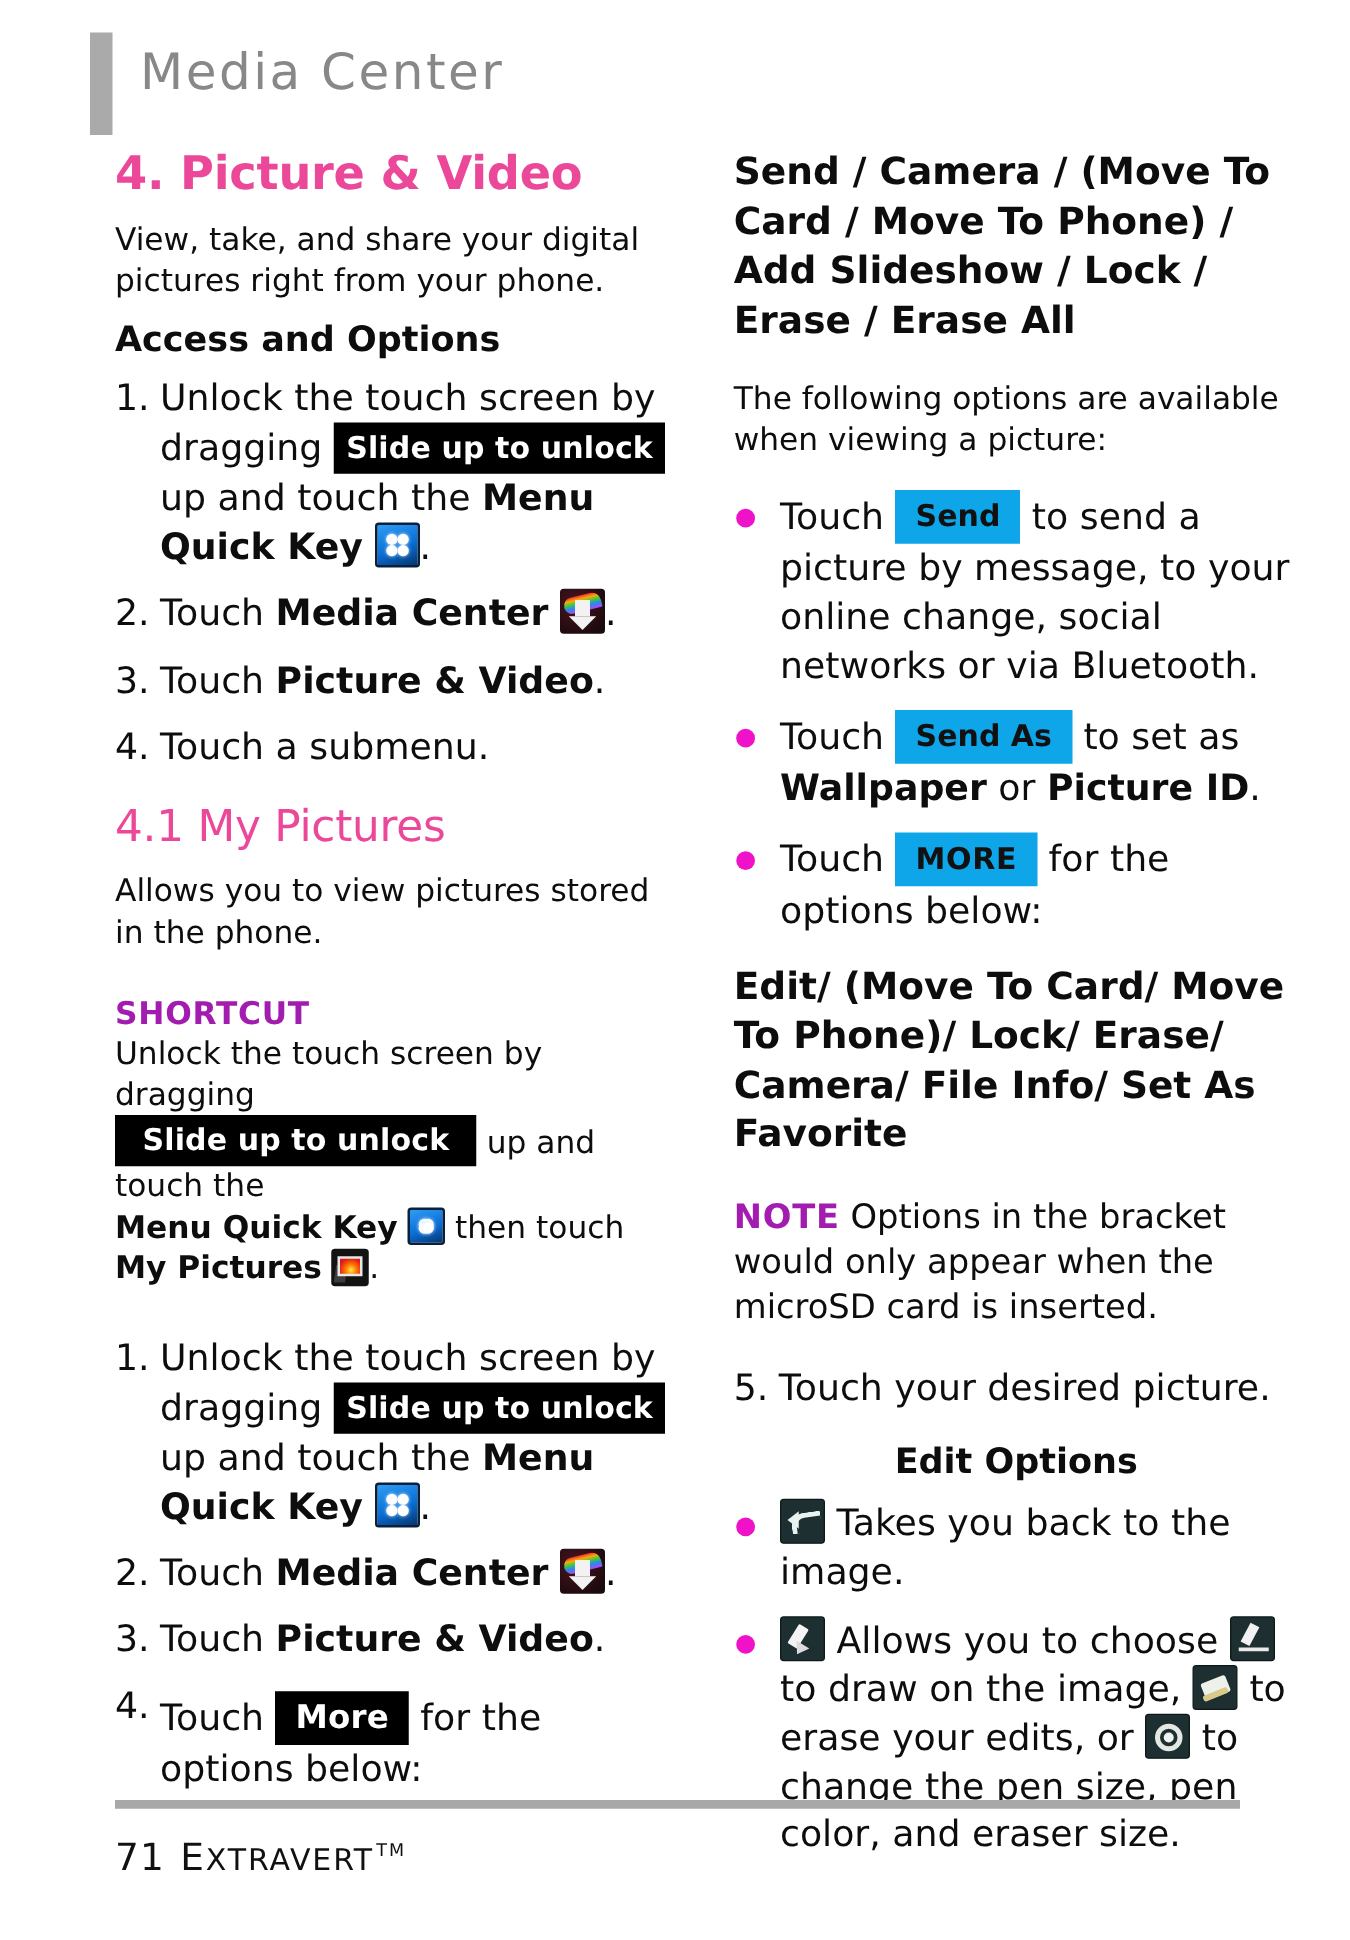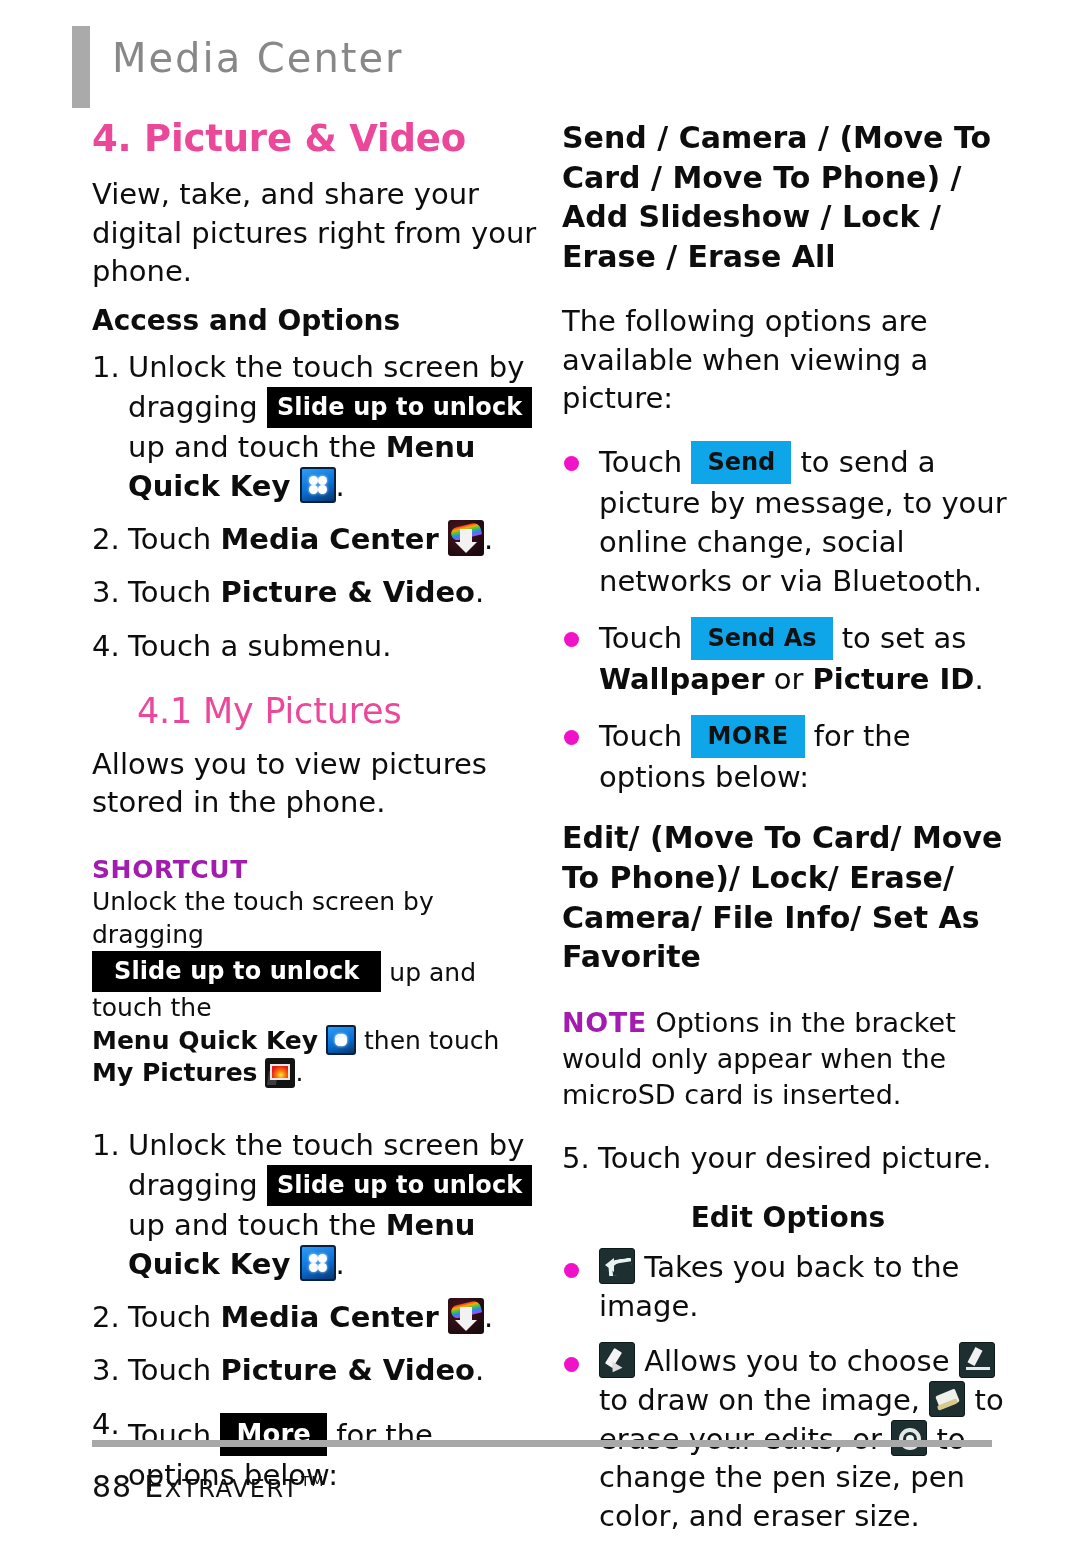--- a/index.html
+++ b/index.html
@@ -15,30 +15,30 @@
   .header-bar{width:18px;height:82px;background:#aaaaaa;flex:0 0 auto;}
   .header-title{
     margin-left:22px;font-size:40px;color:#888888;letter-spacing:2.0px;
     font-weight:400;line-height:1;padding-top:12px;
   }
 
   
   .cols{position:absolute;left:0;top:118px;width:1080px;}
   .col{position:absolute;top:0;width:452px;}
   .col-left{left:92px;}
-  .col-right{left:562px;}
+  .col-right{left:587px;}
 
   
   .h-pink{
     color:#ec4899;font-size:37px;font-weight:700;line-height:1.12;
     margin:0 0 16px 0;letter-spacing:-0.2px;
   }
   .h-pink.sub{font-size:35px;font-weight:400;}
   .h-bold{font-size:28px;font-weight:700;line-height:1.2;margin:4px 0 10px 0;}
-  .para{font-size:29px;line-height:1.32;margin:0 0 14px 0;}
+  .para{font-size:25px;line-height:1.32;margin:0 0 14px 0;}
   .heavy{font-size:30px;font-weight:700;line-height:1.32;margin:0 0 12px 0;}
   .small{font-size:25px;line-height:1.30;margin:0 0 4px 0;}
   .shortcut-label{color:#a21caf;font-size:25px;font-weight:700;letter-spacing:.6px;margin:0 0 2px 0;}
   b{font-weight:700;}
 
   
   .step{display:flex;font-size:29px;line-height:1.35;margin:0 0 14px 0;}
   .step-n{flex:0 0 auto;width:36px;}
   .step-b{flex:1 1 auto;}
 
@@ -150,21 +150,21 @@
       <div class="step">
         <div class="step-n">3.</div>
         <div class="step-b"><span>Touch </span><b>Picture &amp; Video</b><span>.</span></div>
       </div>
 
       <div class="step" style="margin-bottom:26px;">
         <div class="step-n">4.</div>
         <div class="step-b">Touch a submenu.</div>
       </div>
 
-      <h2 class="h-pink sub" style="margin-bottom:14px;margin-left:45px;">4.1 My Pictures</h2>
+      <h2 class="h-pink sub" style="margin-bottom:14px;">4.1 My Pictures</h2>
 
       <p class="para" style="margin-bottom:34px;">Allows you to view pictures stored in the phone.</p>
 
       <div class="shortcut-label">SHORTCUT</div>
       <p class="small" style="margin-bottom:10px;"><span>Unlock the touch screen by dragging</span><br><span class="badge-dark wide">Slide up to unlock</span><span> up and touch the</span><br><b>Menu Quick Key</b>&nbsp;<span class="ic ic-menu" style="width:30px;height:30px;vertical-align:-6px;"><i class="a"></i><i class="b"></i><i class="c"></i><i class="d"></i></span><span> then touch </span><b>My Pictures</b>&nbsp;<span class="ic ic-pic" style="width:30px;height:30px;vertical-align:-7px;"><span class="sh"></span><span class="fr" style="left:5px;top:6px;width:20px;height:16px;"></span><span class="im" style="left:7px;top:8px;width:16px;height:12px;"></span></span><span>.</span></p>
 
       <div style="height:26px;"></div>
 
       <div class="step">
         <div class="step-n">1.</div>
@@ -231,18 +231,18 @@
         <div class="dot"></div>
         <div class="bullet-b"><span class="ic ic-tool ic-pen"><span class="body"></span><span class="tip"></span></span>&nbsp;<span>Allows you to choose </span><span class="ic ic-tool ic-pencil"><span class="body"></span><span class="line"></span></span><span> to draw on the image, </span><span class="ic ic-tool ic-eraser"><span class="blk"></span><span class="edge"></span></span><span> to erase your edits, or </span><span class="ic ic-tool ic-gear"><span class="ring"></span><span class="hub"></span></span><span> to change the pen size, pen color, and eraser size.</span></div>
       </div>
 
     </div>
   </div>
 
   <div class="footer">
     <div class="rule"></div>
     <div class="foot-line">
-      <span class="foot-page">88</span>
+      <span class="foot-page">71</span>
       <span class="foot-brand"><span class="cap">E</span><span class="sm">XTRAVERT</span><span class="foot-tm">TM</span></span>
     </div>
   </div>
 
 </div>
 
 </body></html>

